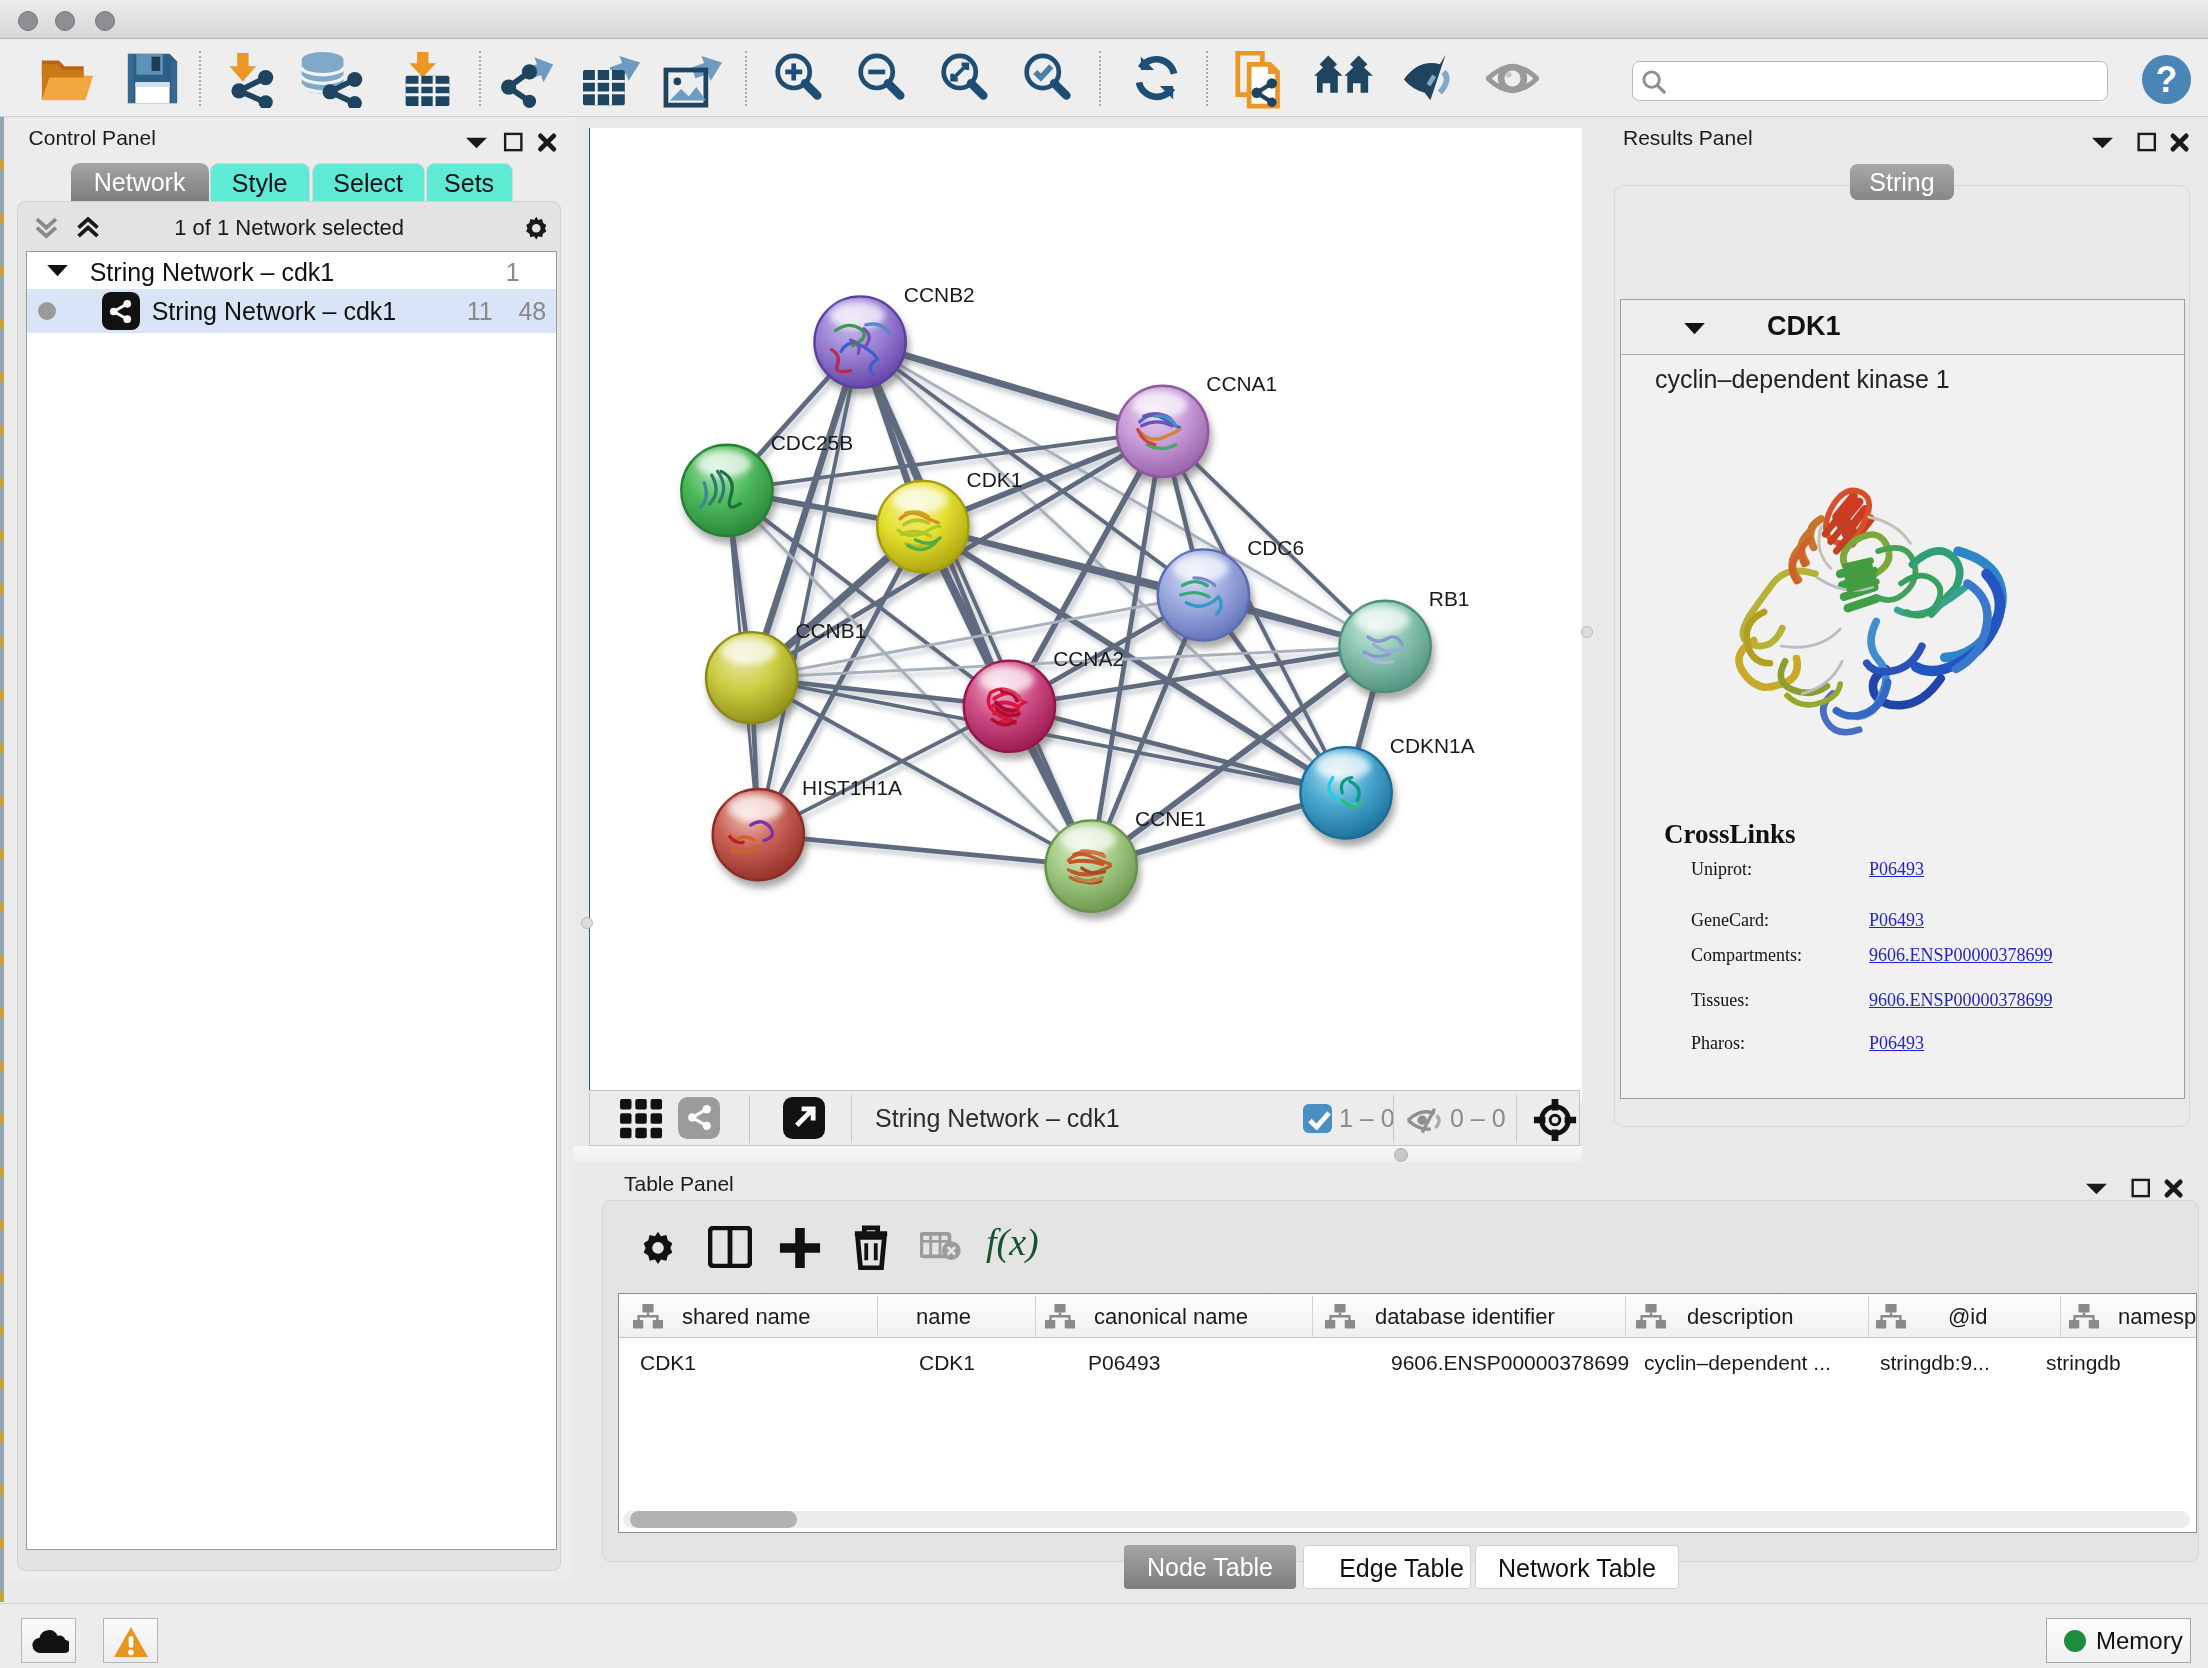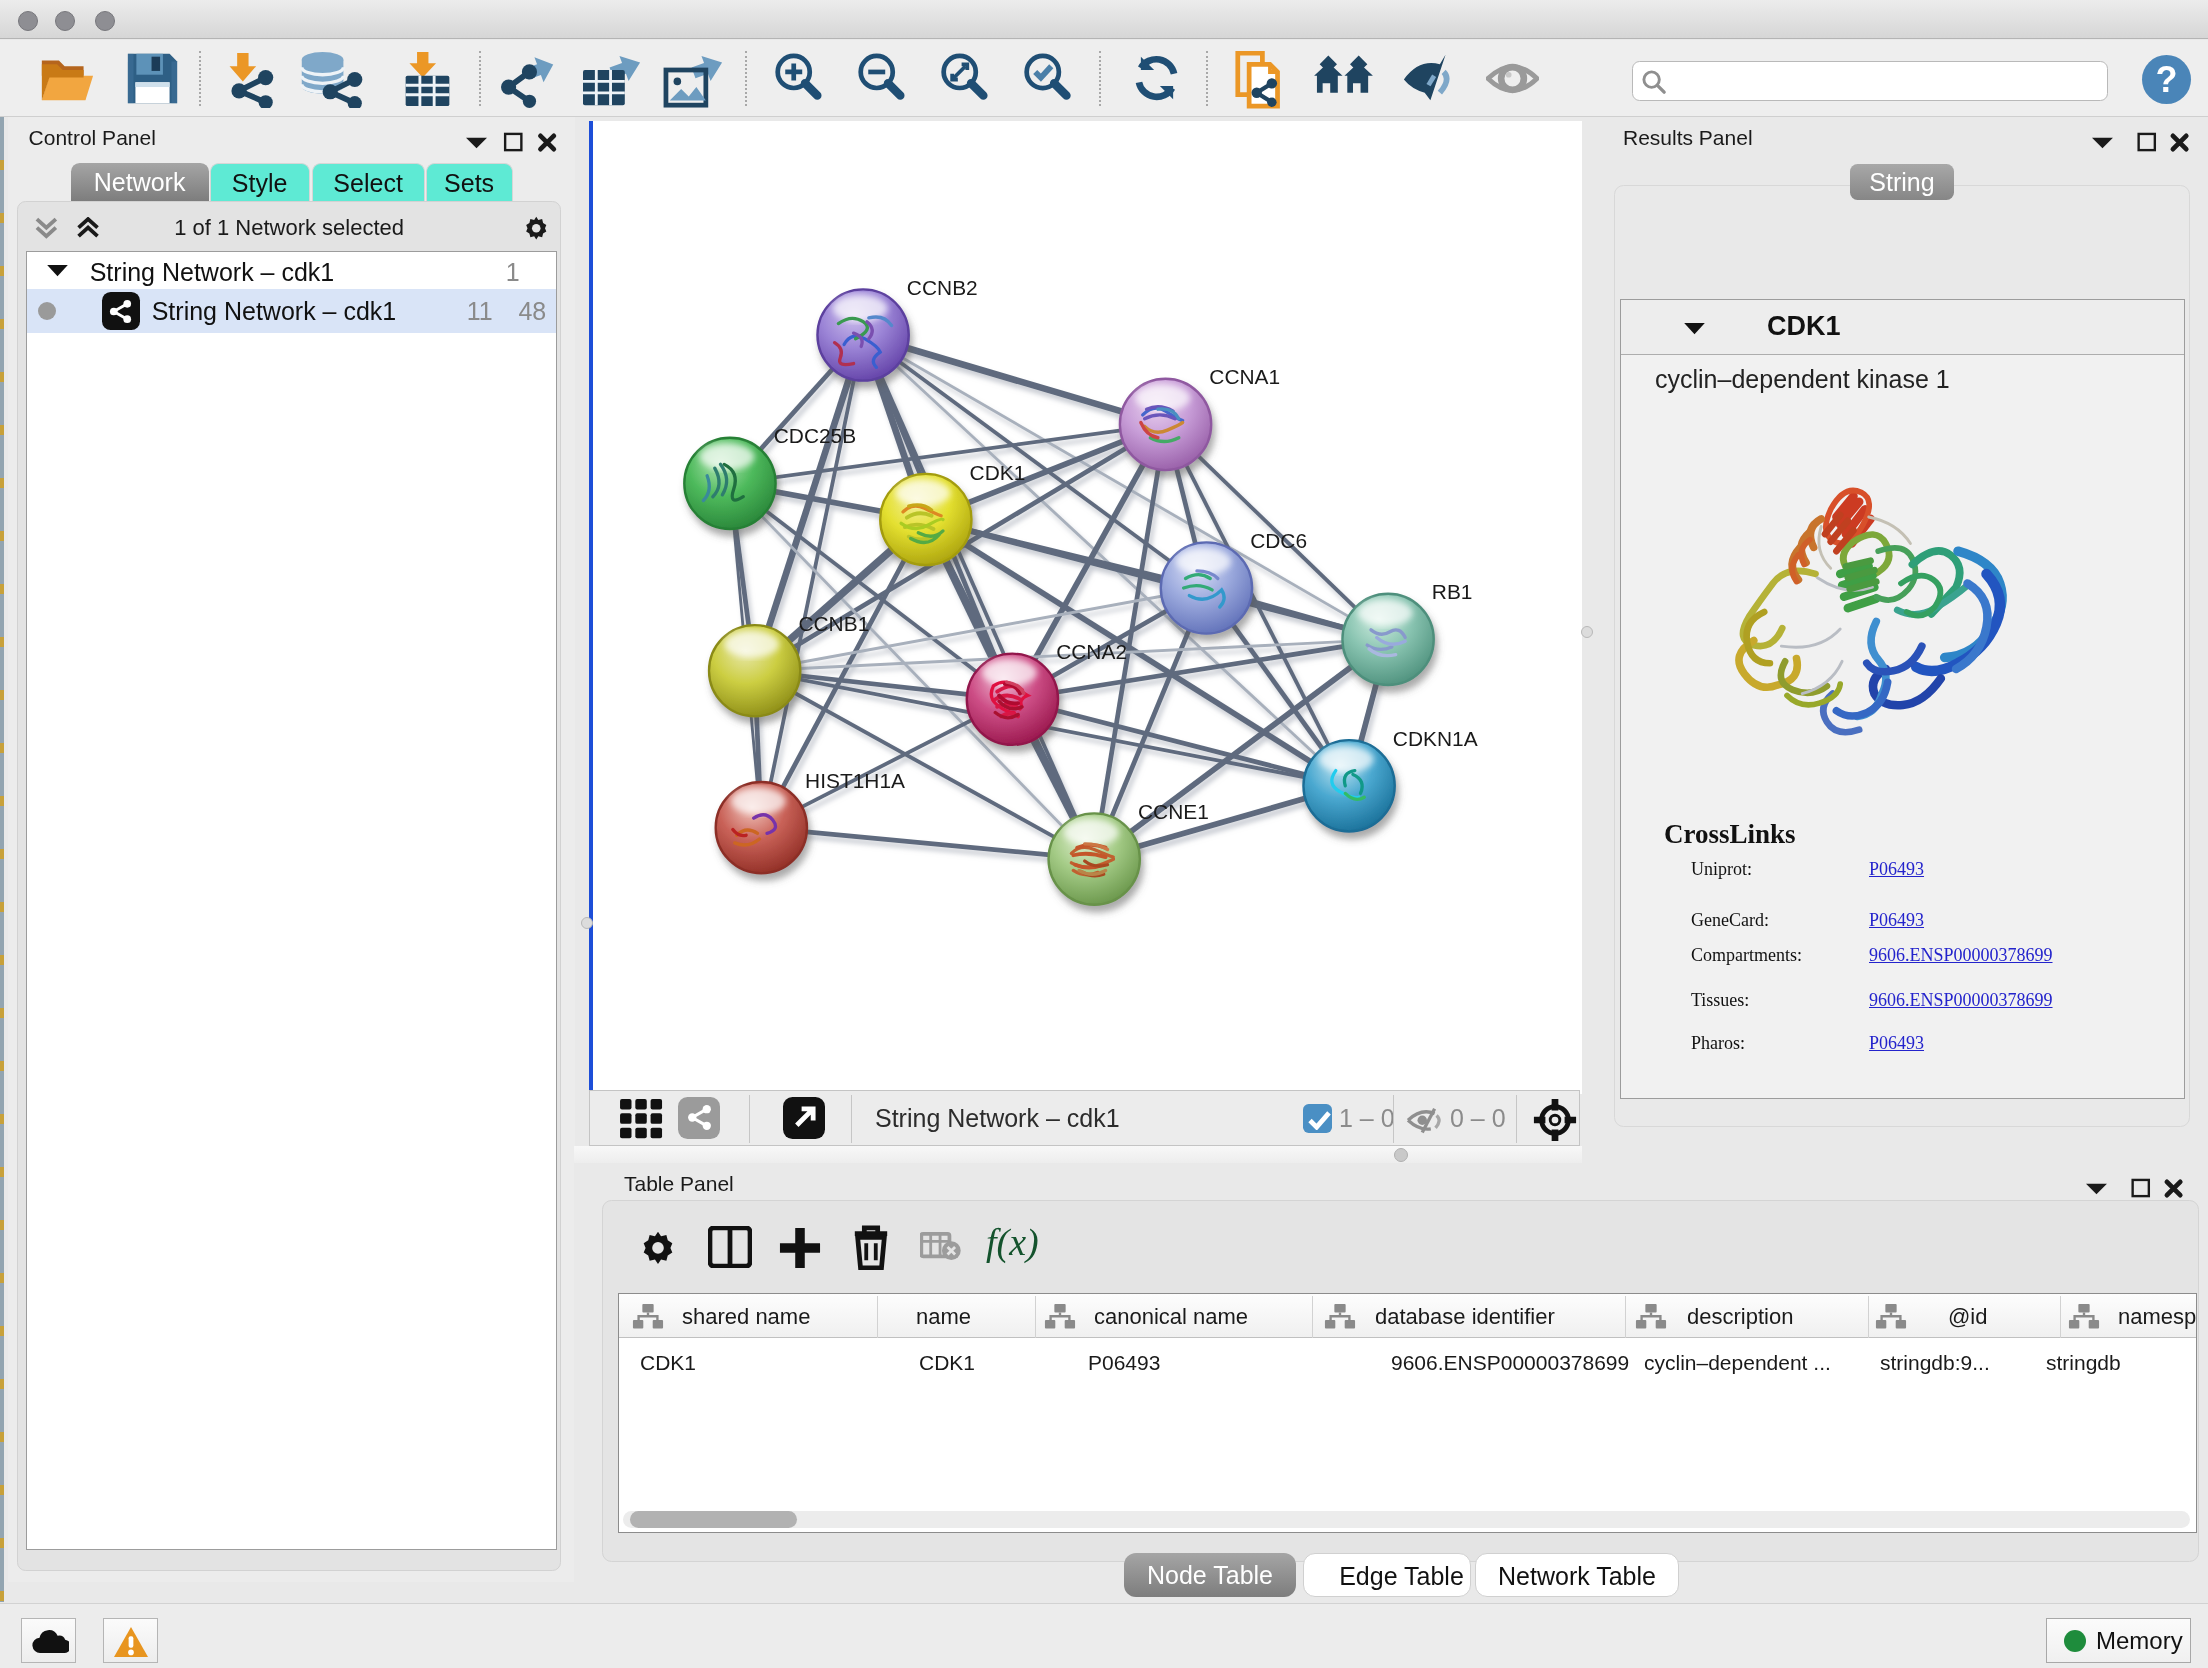--- a/index.html
+++ b/index.html
@@ -31,40 +31,40 @@
   .tab { position:absolute; top:0; height:38px; border-radius:8.6px 8.6px 0 0;
     font-size:25px; text-align:center; line-height:38px; }
   .tab.sel { background:linear-gradient(#a5a5a5,#7d7d7d); color:#fff; }
   .tab.uns { background:#5eead4; color:#111; border:1px solid #d6d6d6; border-bottom:none; }
   #cp-box { position:absolute; left:9.5px; top:84px; width:544px; height:1370px;
     background:#e3e3e3; border-radius:8.6px; border:1px solid #d2d2d2; }
   #cp-list { position:absolute; left:7.6px; top:49px; width:531px; height:1299px;
     background:#ffffff; border:1px solid #9c9c9c; }
 
   
-  #netview { left:589px; top:121px; width:1132px; height:973px; background:#ffffff;
-    border-left:4px solid #1d4ed8; border-right:1px solid #c4c4c4; }
+  #netview { left:589px; top:128px; width:1132px; height:973px; background:#ffffff;
+    border-left:1px solid #1d4ed8; border-right:1px solid #c4c4c4; }
   #netstatus { left:589px; top:1090px; width:991px; height:56px; background:#ececec;
     border:1px solid #c4c4c4; }
   #netstrip { left:574px; top:1146px; width:1634px; height:19px; background:linear-gradient(#f8f8f8,#ececec); }
 
   
   #results { left:1582px; top:117px; width:627px; height:1046px; background:#e9e9e9; }
 
   .xrow { position:absolute; left:70px; font-family:'Liberation Serif',serif; font-size:18px; color:#111; }
   .xv { position:absolute; left:178px; color:#2323cc; text-decoration:underline; white-space:nowrap; }
 
   
   #tablepanel { left:574px; top:1163px; width:1634px; height:439px; background:#e9e9e9; }
 
   .colsep { position:absolute; top:1.9px; height:42px; border-left:1.9px solid #d2d2d2; }
   .treeic { position:absolute; top:7.6px; width:32px; height:28.5px; }
   .hcell { position:absolute; top:9.5px; font-size:22px; color:#1a1a1a; }
   .dcell { position:absolute; top:57px; font-size:21px; color:#1a1a1a; white-space:nowrap; }
-  .btab { position:absolute; top:390px; height:44px; border-radius:12px; font-size:25px;
+  .btab { position:absolute; top:382px; height:44px; border-radius:4px; font-size:25px;
     text-align:center; line-height:44px; }
   .sel2 { background:linear-gradient(#a5a5a5,#7d7d7d); color:#fff; }
   .uns2 { background:#fff; color:#111; border:1px solid #d0d0d0; }
 
   
   #bottombar { left:0; top:1603px; width:2208px; height:66px; background:#ececec;
     border-top:1px solid #d2d2d2; }
 </style>
 </head>
 <body>

